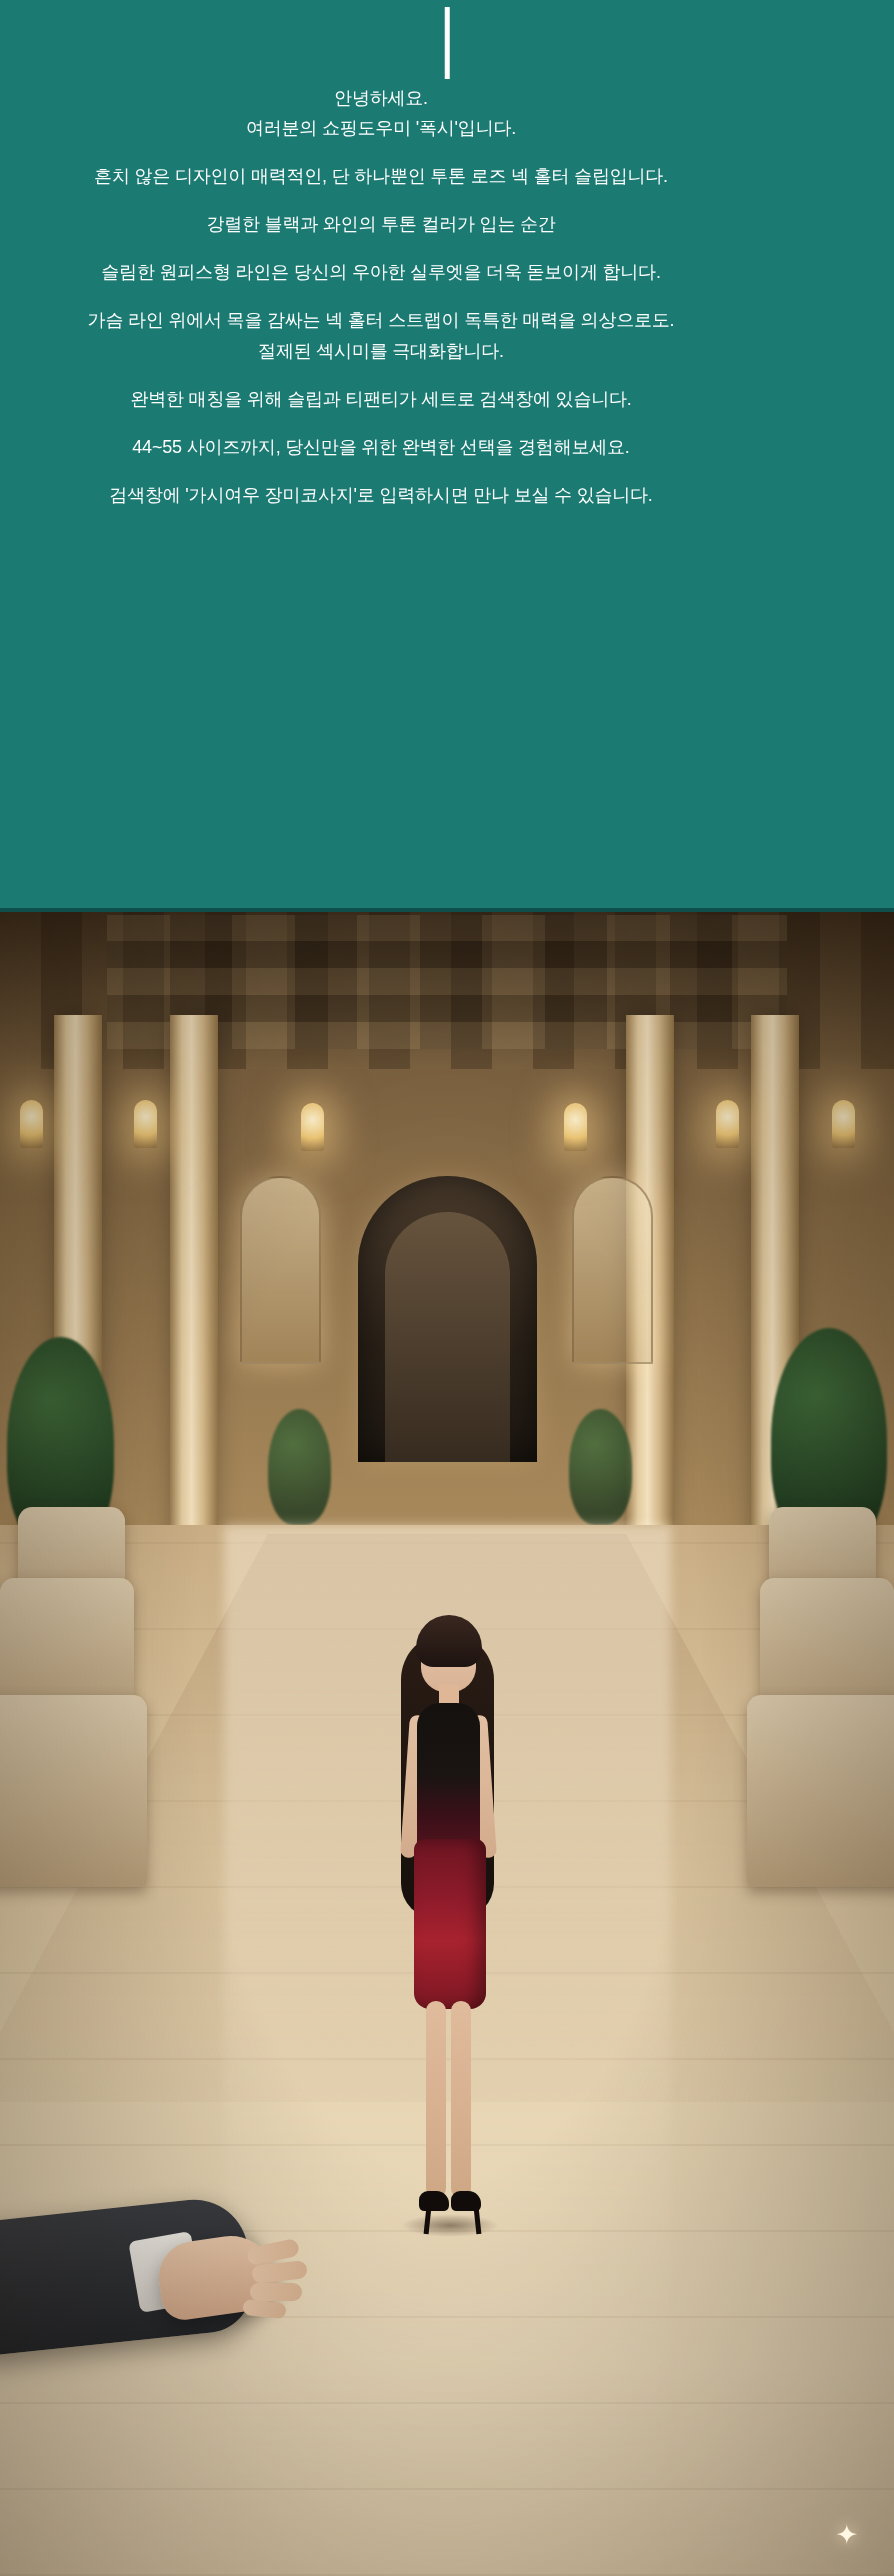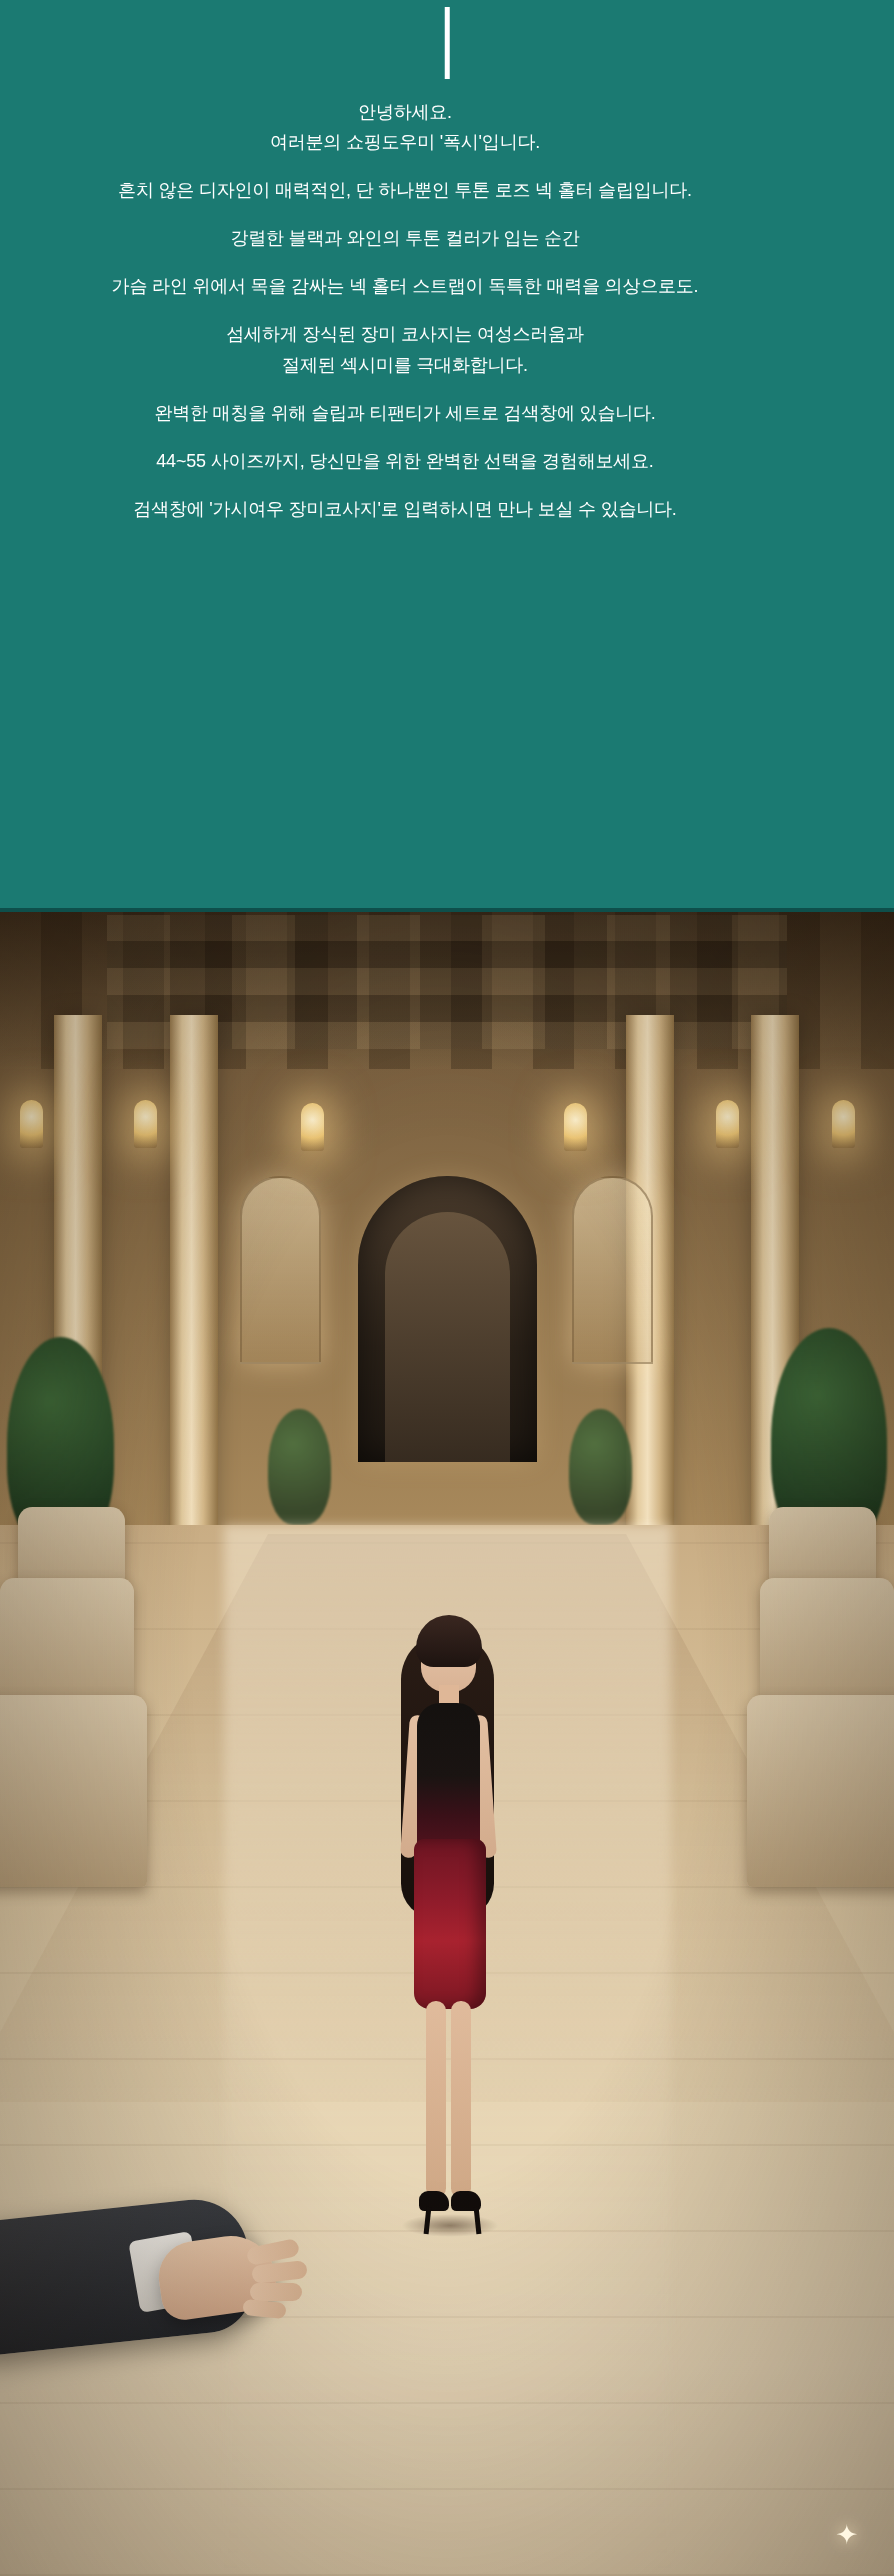--- a/index.html
+++ b/index.html
@@ -31,25 +31,24 @@
     position: absolute;
     top: 7.2px;
     left: 50%;
     transform: translateX(-50%);
     width: 4.5px;
     height: 72px;
     background: #ffffff;
   }
   .lines {
     position: absolute;
-    top: 100px;
+    top: 86px;
     left: 0;
     width: 762px;
     text-align: center;
-    margin-left: 24px;
   }
   .line {
     color: #ffffff;
     font-size: 18px;
     line-height: 25px;
     letter-spacing: -0.2px;
     white-space: nowrap;
   }
   .line.gap-top {
     margin-top: 23px;
@@ -356,22 +355,22 @@
 
 <div class="page">
 
   <section class="intro-panel">
     <div class="accent-bar"></div>
     <div class="lines">
       <div class="line">안녕하세요.</div>
       <div class="line tight">여러분의 쇼핑도우미 '폭시'입니다.</div>
       <div class="line gap-top">흔치 않은 디자인이 매력적인, 단 하나뿐인 투톤 로즈 넥 홀터 슬립입니다.</div>
       <div class="line gap-top">강렬한 블랙과 와인의 투톤 컬러가 입는 순간</div>
+      <div class="line gap-top">슬림한 원피스형 라인은 당신의 우아한 실루엣을 더욱 돋보이게 합니다.</div>
       <div class="line gap-top">가슴 라인 위에서 목을 감싸는 넥 홀터 스트랩이 독특한 매력을 의상으로도.</div>
-      <div class="line gap-top">섬세하게 장식된 장미 코사지는 여성스러움과</div>
       <div class="line tight">절제된 섹시미를 극대화합니다.</div>
       <div class="line gap-top">완벽한 매칭을 위해 슬립과 티팬티가 세트로 검색창에 있습니다.</div>
       <div class="line gap-top">44~55 사이즈까지, 당신만을 위한 완벽한 선택을 경험해보세요.</div>
       <div class="line gap-top">검색창에 '가시여우 장미코사지'로 입력하시면 만나 보실 수 있습니다.</div>
     </div>
   </section>
 
   <section class="photo">
     <div class="photo-sep"></div>
 

